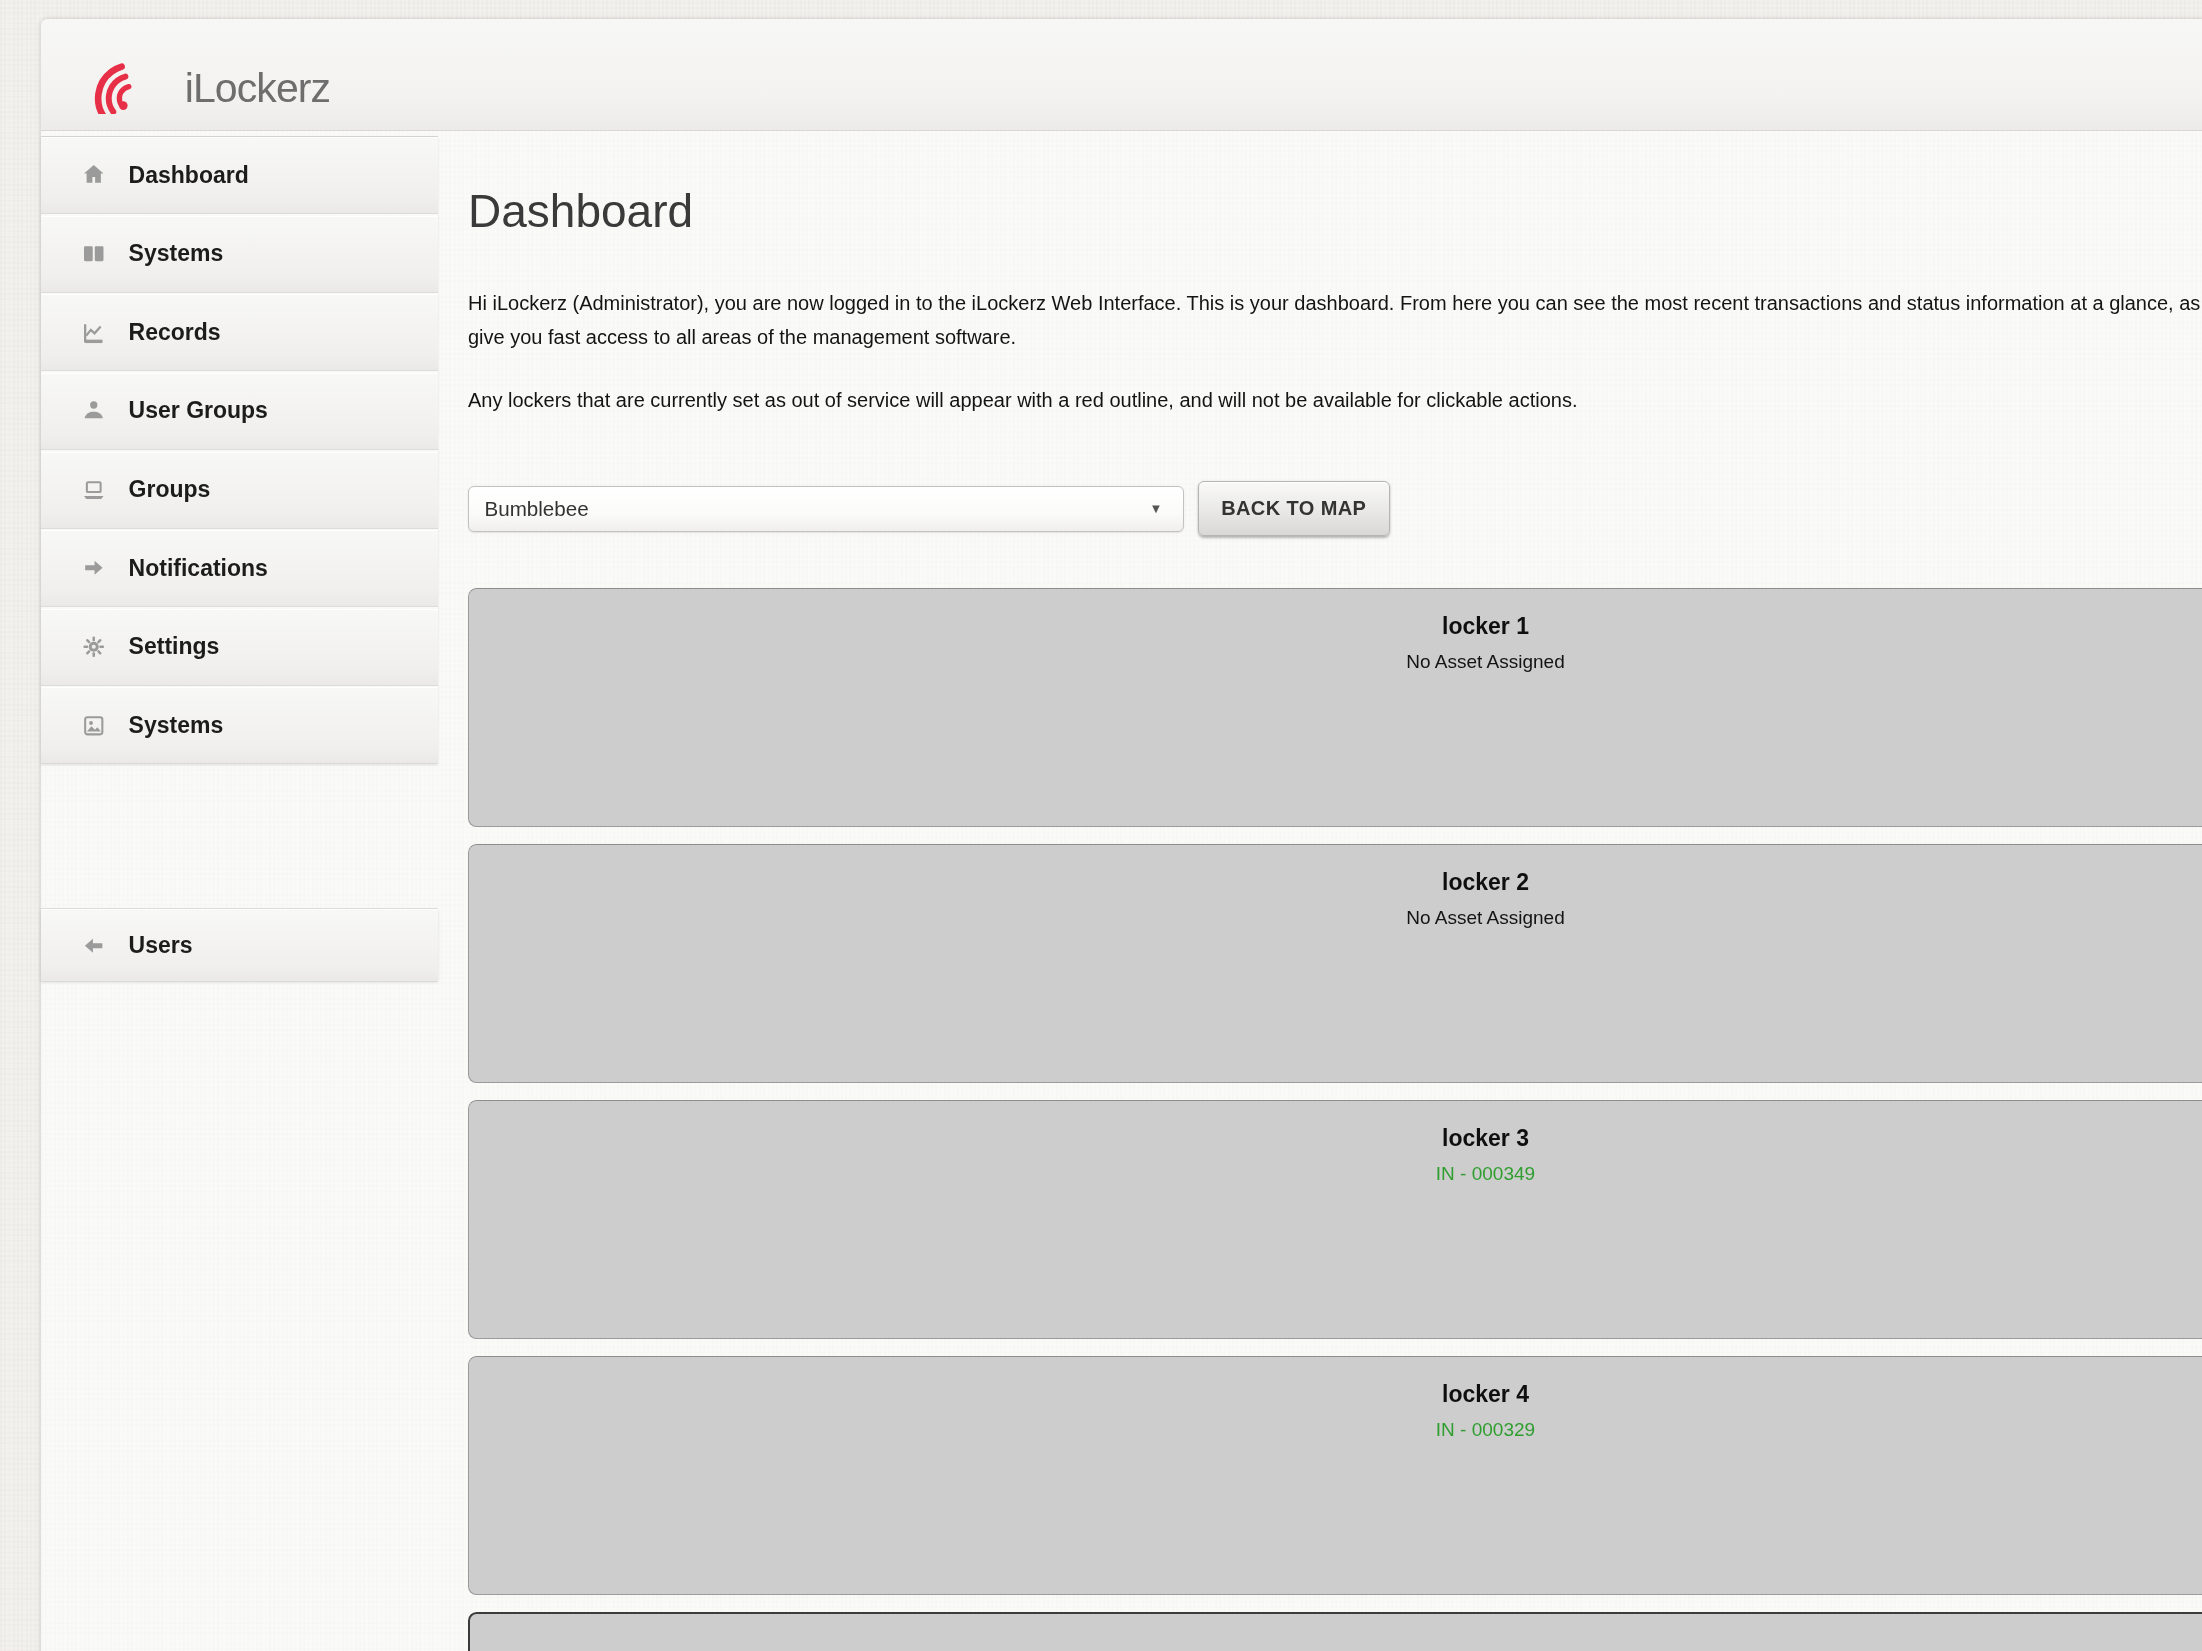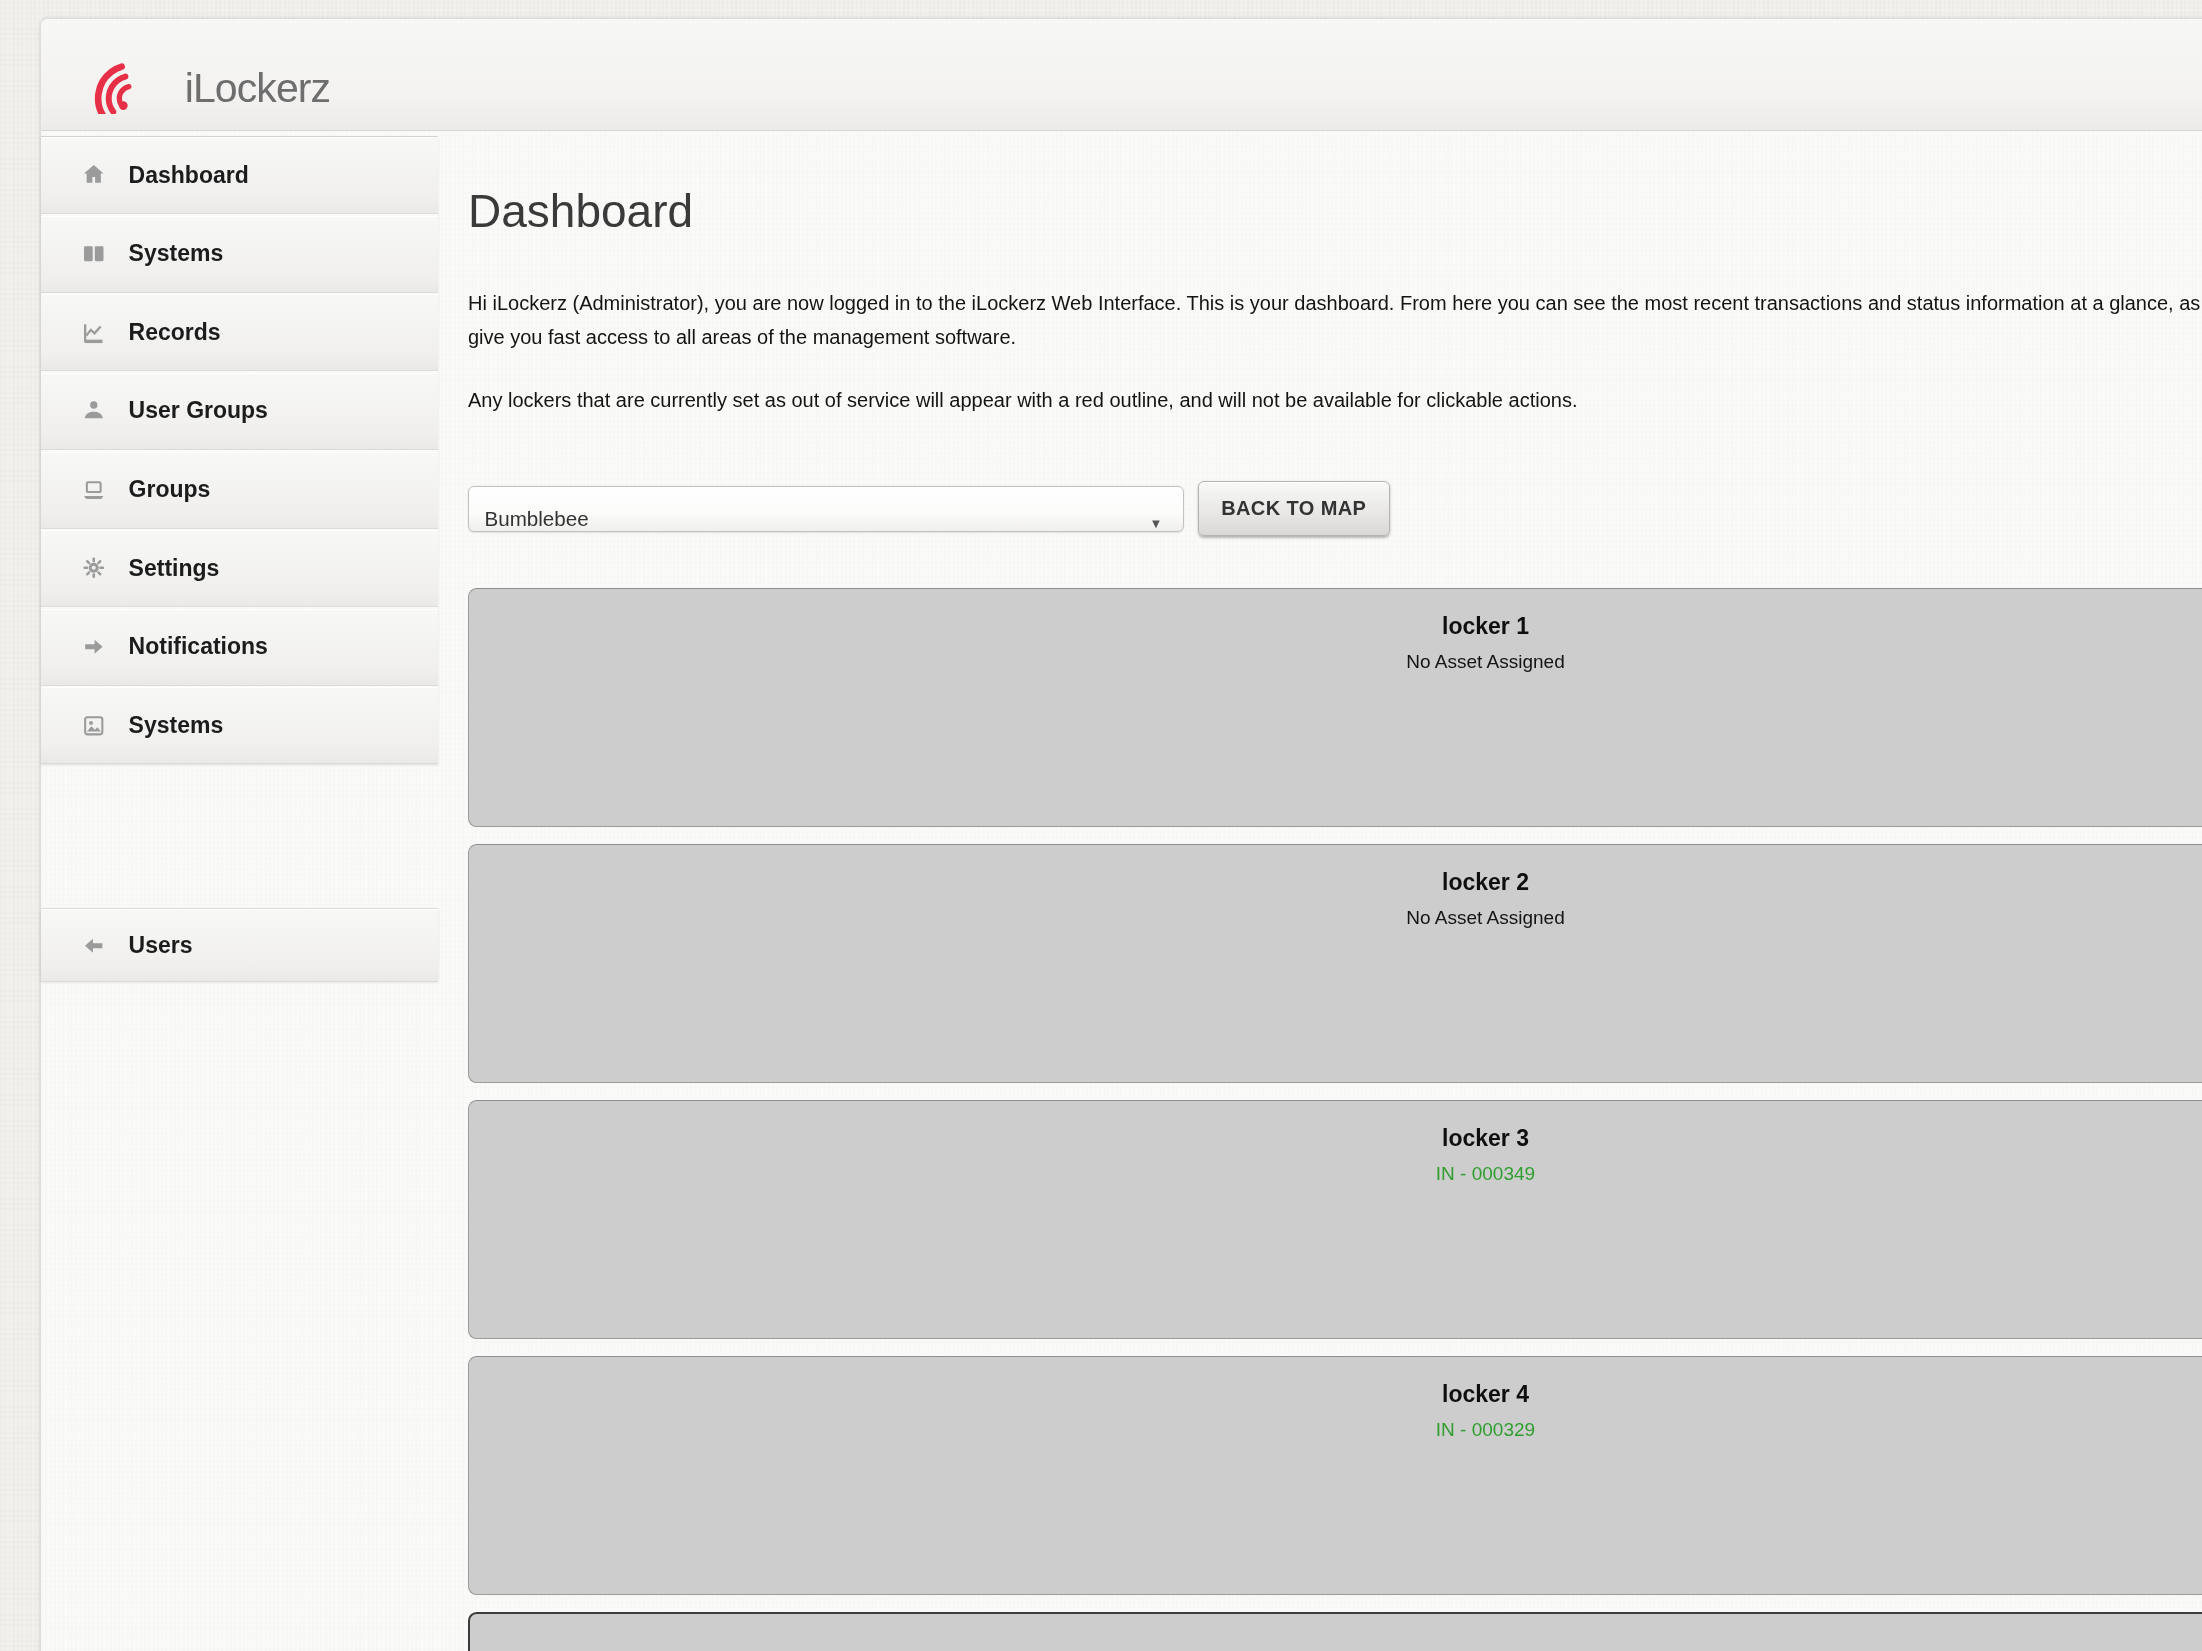--- a/index.html
+++ b/index.html
@@ -76,21 +76,21 @@
   .intro { margin-top: 48px; font-size: 20px; color: #141414; }
   .intro .line { display: block; white-space: nowrap; line-height: 34px; }
   .notice { margin-top: 29px; font-size: 20px; color: #141414; line-height: 34px; white-space: nowrap; }
   .controls { margin-top: 64px; display: flex; align-items: center; gap: 13.8px; }
   .select {
     width: 716px; height: 46px;
     border: 0.9px solid #c3c2c0;
     border-radius: 6px;
     background: linear-gradient(#ffffff 0%, #fbfbfa 60%, #f0efee 100%);
     box-shadow: 0 0.9px 1.7px rgba(0,0,0,.10);
-    display: flex; align-items: flex-end; justify-content: space-between;
+    display: flex; align-items: center; justify-content: space-between;
     padding: 0 20.6px 0 15.5px;
     font-size: 20.6px; color: #333;
     cursor: pointer;
   }
   .select .arrow { font-size: 13px; color: #555; }
   .btn-back-to-map {
     height: 55px;
     padding: 0 22.4px;
     border: 0.9px solid #b5b4b2;
     border-radius: 6px;
@@ -189,48 +189,48 @@
                 <rect x="6" y="5.5" width="12" height="8.5" rx="1" fill="none" stroke="#9b9b9b" stroke-width="1.8"></rect>
                 <path d="M3.5 17.5h17l-2 2.5h-13z" fill="#9b9b9b"></path>
               </svg>
             </span>
     <span class="mi-label">Groups</span>
   </li>
 
   <li class="menu-item">
     <span class="mi-icon">
               <svg width="27.5" height="27.5" viewBox="0 0 24 24" fill="#9b9b9b">
+                <path d="M4.5 9.8h8.2V5.8l7 6.2-7 6.2v-4H4.5z"></path>
+              </svg>
+            </span>
+    <span class="mi-label">Notifications</span>
+  </li>
+
+  <li class="menu-item">
+    <span class="mi-icon">
+              <svg width="27.5" height="27.5" viewBox="0 0 24 24" fill="#9b9b9b">
                 <g>
                   <rect x="10.9" y="3" width="2.2" height="4.2" rx="0.9"></rect>
                   <rect x="10.9" y="3" width="2.2" height="4.2" rx="0.9" transform="rotate(45 12 12)"></rect>
                   <rect x="10.9" y="3" width="2.2" height="4.2" rx="0.9" transform="rotate(90 12 12)"></rect>
                   <rect x="10.9" y="3" width="2.2" height="4.2" rx="0.9" transform="rotate(135 12 12)"></rect>
                   <rect x="10.9" y="3" width="2.2" height="4.2" rx="0.9" transform="rotate(180 12 12)"></rect>
                   <rect x="10.9" y="3" width="2.2" height="4.2" rx="0.9" transform="rotate(225 12 12)"></rect>
                   <rect x="10.9" y="3" width="2.2" height="4.2" rx="0.9" transform="rotate(270 12 12)"></rect>
                   <rect x="10.9" y="3" width="2.2" height="4.2" rx="0.9" transform="rotate(315 12 12)"></rect>
                   <circle cx="12" cy="12" r="4.4"></circle>
                   <circle cx="12" cy="12" r="1.8" fill="#efeeec"></circle>
                 </g>
               </svg>
             </span>
     <span class="mi-label">Settings</span>
   </li>
 
   <li class="menu-item">
     <span class="mi-icon">
-              <svg width="27.5" height="27.5" viewBox="0 0 24 24" fill="#9b9b9b">
-                <path d="M4.5 9.8h8.2V5.8l7 6.2-7 6.2v-4H4.5z"></path>
-              </svg>
-            </span>
-    <span class="mi-label">Notifications</span>
-  </li>
-
-  <li class="menu-item">
-    <span class="mi-icon">
               <svg width="27.5" height="27.5" viewBox="0 0 24 24">
                 <rect x="4.5" y="4.5" width="15" height="15" rx="2" fill="none" stroke="#9b9b9b" stroke-width="1.8"></rect>
                 <circle cx="9.6" cy="9.6" r="1.7" fill="#9b9b9b"></circle>
                 <path d="M6 17l4-4.6 3 3 2.2-2.2 3 3.8z" fill="#9b9b9b"></path>
               </svg>
             </span>
     <span class="mi-label">Systems</span>
   </li>
 </ul>
       <div class="back-block">

